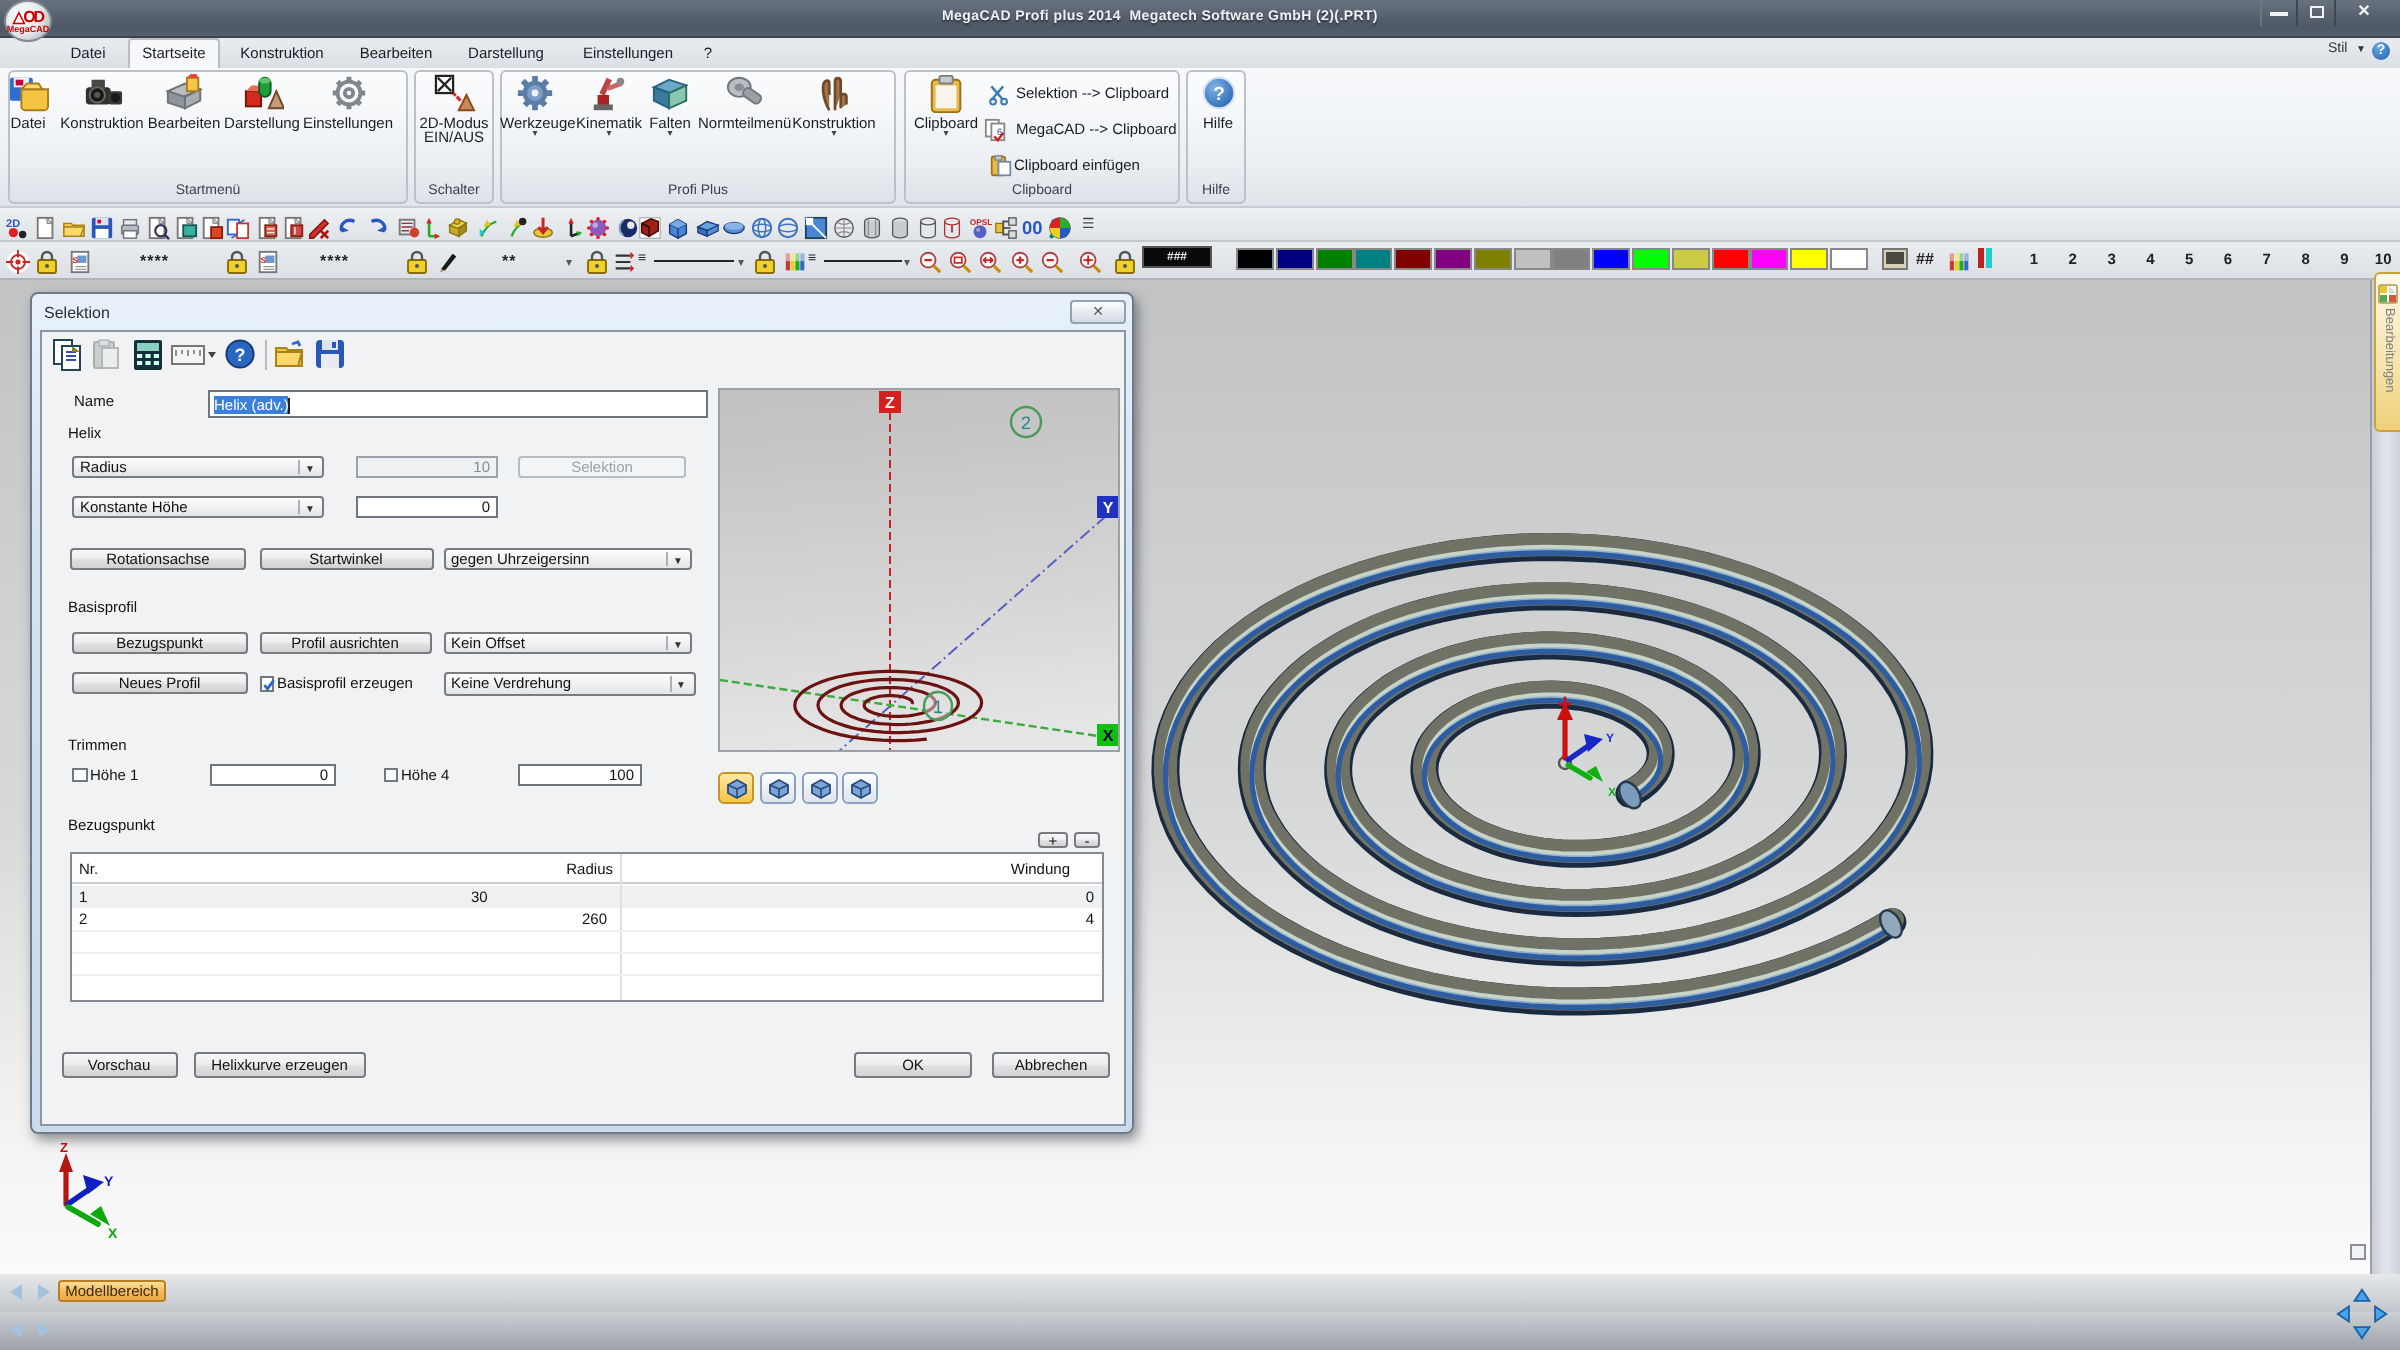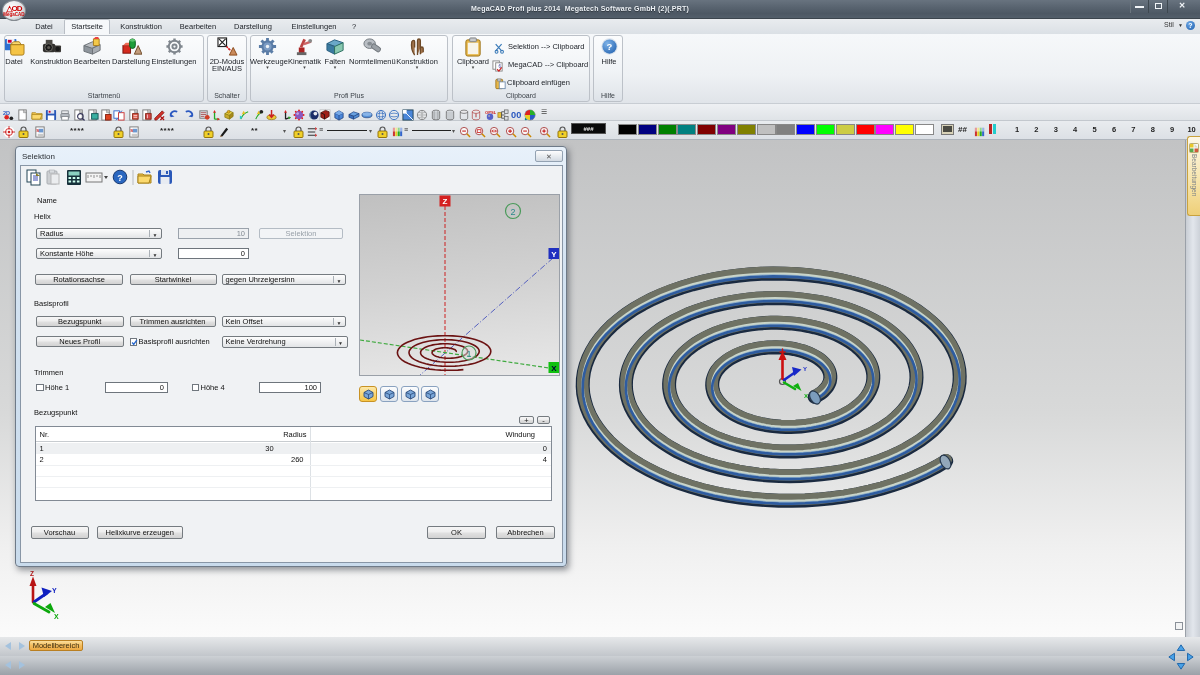--- a/index.html
+++ b/index.html
@@ -717,58 +717,59 @@
           <path d="M8 1l3-1 1 2" fill="none" stroke="#36c" stroke-width="1.4"></path>
         </g>
 <g transform="translate(137,1)">
           <rect x="0" y="0" width="14" height="14" rx="2" fill="#2a58b8"></rect>
           <rect x="3" y="0" width="8" height="5" fill="#dce4f0"></rect>
           <rect x="8" y="1" width="2" height="3" fill="#2a58b8"></rect>
           <rect x="2.5" y="7" width="9" height="7" fill="#e8ecf2"></rect>
         </g>
 </svg>
 <div class="dlbl" style="left:16px;top:30px">Name</div>
+<div class="tf" style="left:83px;top:28.5px;width:250px;height:14px;line-height:13px;text-align:left;padding-left:2px"><span style="background:#3a80d8;color:#fff">Helix (adv.)</span><span style="display:inline-block;width:1px;height:8px;background:#222;vertical-align:middle"></span></div>
 <div class="dlbl" style="left:13px;top:46px">Helix</div>
 <div class="combo" style="left:15px;top:61.5px;width:126px;height:11.5px;line-height:10.5px">Radius<span class="ca">▼</span></div>
 <div class="tf dis" style="left:157px;top:61.5px;width:71px;height:11.5px;line-height:10.5px">10</div>
 <div class="dbtn dis" style="left:238px;top:61.5px;width:84px;height:11.5px;line-height:10.5px">Selektion</div>
 <div class="combo" style="left:15px;top:81.5px;width:126px;height:11.5px;line-height:10.5px">Konstante Höhe<span class="ca">▼</span></div>
 <div class="tf" style="left:157px;top:81.5px;width:71px;height:11.5px;line-height:10.5px">0</div>
 <div class="dbtn" style="left:14px;top:107.5px;width:88px;height:11px;line-height:10px">Rotationsachse</div>
 <div class="dbtn" style="left:108.5px;top:107.5px;width:87px;height:11px;line-height:10px">Startwinkel</div>
 <div class="combo" style="left:200.5px;top:107.5px;width:124.5px;height:11.5px;line-height:10.5px">gegen Uhrzeigersinn<span class="ca">▼</span></div>
 <div class="dlbl" style="left:13px;top:133px">Basisprofil</div>
 <div class="dbtn" style="left:15px;top:150px;width:87.5px;height:11px;line-height:10px">Bezugspunkt</div>
-<div class="dbtn" style="left:108.5px;top:150px;width:86px;height:11px;line-height:10px">Trimmen ausrichten</div>
+<div class="dbtn" style="left:108.5px;top:150px;width:86px;height:11px;line-height:10px">Profil ausrichten</div>
 <div class="combo" style="left:200.5px;top:149.5px;width:124.5px;height:11.5px;line-height:10.5px">Kein Offset<span class="ca">▼</span></div>
 <div class="dbtn" style="left:15px;top:170px;width:87.5px;height:11px;line-height:10px">Neues Profil</div>
 <div class="cb" style="left:108.5px;top:172px"><svg width="7" height="7" viewBox="0 0 9 9">
           <path d="M1.5 4.5l2 2.5 4-5.5" fill="none" stroke="#2a6ad0" stroke-width="1.8"></path>
         </svg></div>
-<div class="dlbl" style="left:117.5px;top:171px">Basisprofil ausrichten</div>
+<div class="dlbl" style="left:117.5px;top:171px">Basisprofil erzeugen</div>
 <div class="combo" style="left:200.5px;top:170px;width:126px;height:11.5px;line-height:10.5px">Keine Verdrehung<span class="ca">▼</span></div>
 <div class="dlbl" style="left:13px;top:201.5px">Trimmen</div>
 <div class="cb" style="left:15px;top:217.5px"></div>
 <div class="dlbl" style="left:24px;top:216.5px">Höhe 1</div>
 <div class="tf" style="left:84px;top:216px;width:63px;height:10.5px;line-height:9.5px">0</div>
 <div class="cb" style="left:170.5px;top:217.5px"></div>
 <div class="dlbl" style="left:179.5px;top:216.5px">Höhe 4</div>
 <div class="tf" style="left:237.5px;top:216px;width:62.5px;height:10.5px;line-height:9.5px">100</div>
 <div class="dlbl" style="left:13px;top:242px">Bezugspunkt</div>
 <div class="dbtn" style="left:498px;top:250px;width:15px;height:8px;line-height:7px">+</div>
 <div class="dbtn" style="left:516px;top:250px;width:13px;height:8px;line-height:7px">-</div>
 <div style="position:absolute;left:13.5px;top:259.5px;width:517.5px;height:75px;background:#fff;border:1px solid #828a94;font-size:7.5px;color:#111">
 <div style="position:absolute;left:0;top:0;width:100%;height:15px;border-bottom:1px solid #c8ccd0">
           <span style="position:absolute;left:4px;top:3px">Nr.</span>
           <span style="position:absolute;left:200px;top:3px;width:71px;text-align:right">Radius</span>
           <span style="position:absolute;right:16px;top:3px">Windung</span>
         </div>
 <div style="position:absolute;left:0;top:16px;width:100%;height:11px;background:#eef0f2">
           <span style="position:absolute;left:4px;top:1px">1</span>
-          <span style="position:absolute;left:200px;top:1px;width:68px;text-align:center">30</span>
+          <span style="position:absolute;left:200px;top:1px;width:68px;text-align:left">30</span>
           <span style="position:absolute;right:4px;top:1px">0</span>
         </div>
 <div style="position:absolute;left:0;top:27px;width:100%;height:11px">
           <span style="position:absolute;left:4px;top:1px">2</span>
           <span style="position:absolute;left:200px;top:1px;width:68px;text-align:right">260</span>
           <span style="position:absolute;right:4px;top:1px">4</span>
         </div>
 <div style="position:absolute;left:274px;top:0;width:1px;height:100%;background:#dde1e5"></div>
 <div style="position:absolute;left:0;top:38px;width:100%;height:1px;background:#eef0f2"></div>
 <div style="position:absolute;left:0;top:49px;width:100%;height:1px;background:#eef0f2"></div>

